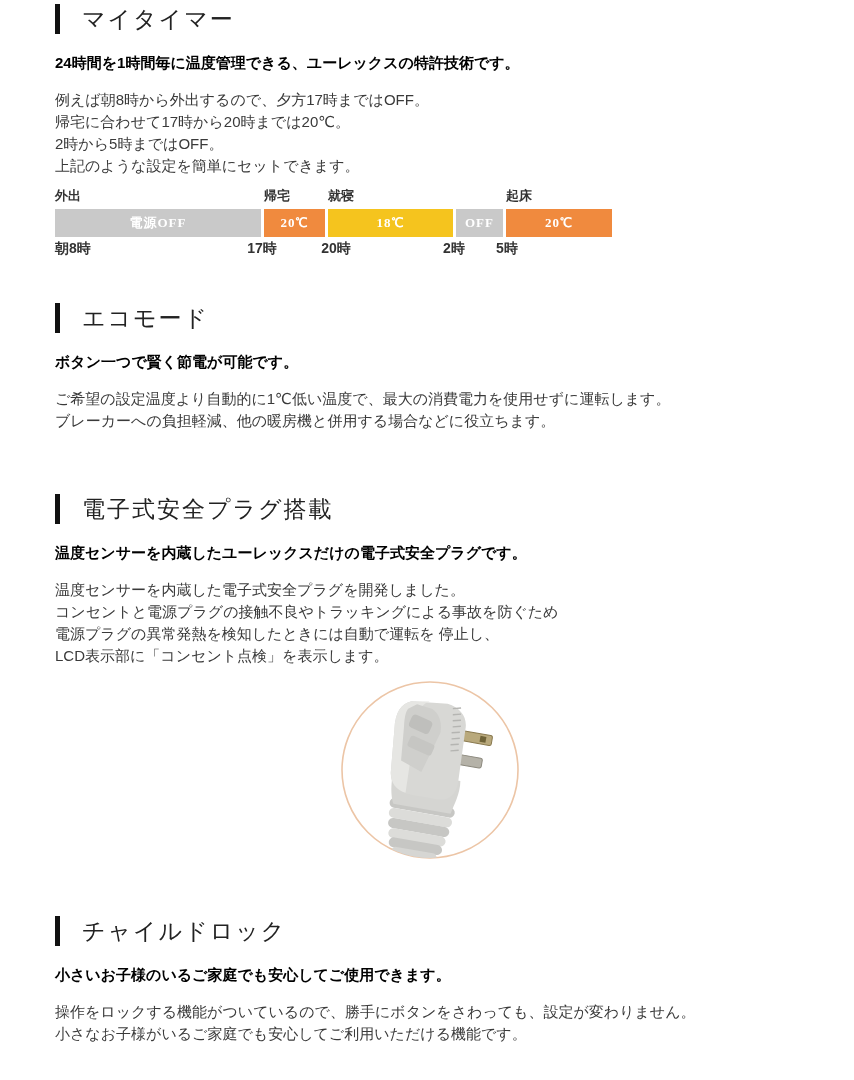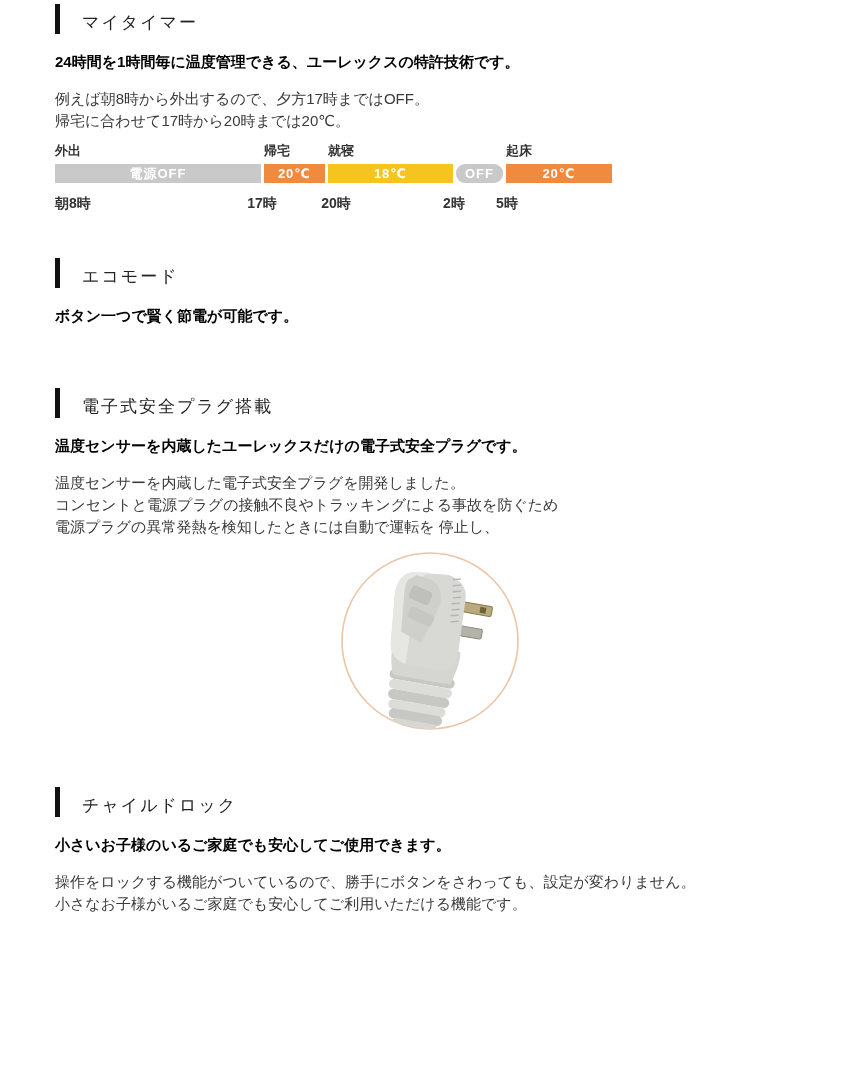--- a/index.html
+++ b/index.html
@@ -5,36 +5,36 @@
   html,body { margin:0; padding:0; background:#ffffff; }
   body {
     width:854px; height:1080px; overflow:hidden;
     font-family:"Liberation Sans","DejaVu Sans",sans-serif;
     color:#3a3a3a;
   }
   .container { padding:4px 100px 0 55px; }
 
   
   .section-title {
-    display:flex; align-items:flex-end; gap:22px;
-    margin:0; font-size:17px; font-weight:400; letter-spacing:2px; color:#222;
+    display:flex; align-items:flex-start; gap:22px;
+    margin:0; font-size:23px; font-weight:400; letter-spacing:2px; color:#222;
   }
   .title-bar { width:5px; height:30px; background:#111; flex:0 0 auto; }
 
   .lead { margin:19px 0 16px 0; font-size:15px; font-weight:bold; color:#000000; }
   .para { margin:0; font-size:15px; line-height:22px; color:#3a3a3a; }
   .para div { white-space:nowrap; }
 
   
   .chart { position:relative; margin-top:10px; width:557px; height:72px; }
   .activity-label { position:absolute; top:0; font-size:13px; font-weight:bold; color:#333; white-space:nowrap; }
   .segment {
-    position:absolute; top:22px; height:19px;
+    position:absolute; top:22px; height:28px;
     display:flex; align-items:center; justify-content:center;
-    color:#fff; font-weight:bold; font-size:13px; letter-spacing:1px;
+    color:#fff; font-weight:bold; font-size:13px; letter-spacing:1px;font-family:Liberation Serif, serif;
   }
   .time-tick { position:absolute; top:53px; font-size:14px; font-weight:bold; color:#333; white-space:nowrap; }
   .time-tick.centered { transform:translateX(-50%); }
 
   
   #sec-eco   { margin-top:44px; }
   #sec-plug  { margin-top:62px; }
   #sec-child { margin-top:44px; }
 
   
@@ -47,57 +47,64 @@
 
   <section id="sec-timer">
     <h2 class="section-title">
       <span class="title-bar"></span>
       <span>マイタイマー</span>
     </h2>
     <p class="lead">24時間を1時間毎に温度管理できる、ユーレックスの特許技術です。</p>
     <div class="para">
       <div>例えば朝8時から外出するので、夕方17時まではOFF。</div>
       <div>帰宅に合わせて17時から20時までは20℃。</div>
+      <div>2時から5時まではOFF。</div>
+      <div>上記のような設定を簡単にセットできます。</div>
     </div>
     <div class="chart">
         <div class="activity-label" style="left: 0px;">外出</div>
         <div class="segment" style="left: 0px; width: 206px; background: rgb(201, 201, 201);">電源OFF</div>
         <div class="activity-label" style="left: 209px;">帰宅</div>
         <div class="segment" style="left: 209px; width: 61px; background: rgb(240, 138, 62);">20℃</div>
         <div class="activity-label" style="left: 273px;">就寝</div>
         <div class="segment" style="left: 273px; width: 125px; background: rgb(245, 196, 30);">18℃</div>
-        <div class="segment" style="left: 401px; width: 47px; background: rgb(201, 201, 201); border-radius: 9px;">OFF</div>
+        <div class="segment" style="left: 401px; width: 47px; background: rgb(201, 201, 201);">OFF</div>
         <div class="activity-label" style="left: 451px;">起床</div>
         <div class="segment" style="left: 451px; width: 106px; background: rgb(240, 138, 62);">20℃</div>
         <div class="time-tick" style="left: 0px;">朝8時</div>
         <div class="time-tick centered" style="left: 207px;">17時</div>
         <div class="time-tick centered" style="left: 281px;">20時</div>
         <div class="time-tick centered" style="left: 399px;">2時</div>
         <div class="time-tick centered" style="left: 452px;">5時</div>
       </div>
   </section>
 
   <section id="sec-eco">
     <h2 class="section-title">
       <span class="title-bar"></span>
       <span>エコモード</span>
     </h2>
     <p class="lead">ボタン一つで賢く節電が可能です。</p>
+    <div class="para">
+      <div>ご希望の設定温度より自動的に1℃低い温度で、最大の消費電力を使用せずに運転します。</div>
+      <div>ブレーカーへの負担軽減、他の暖房機と併用する場合などに役立ちます。</div>
+    </div>
   </section>
 
   <section id="sec-plug">
     <h2 class="section-title">
       <span class="title-bar"></span>
       <span>電子式安全プラグ搭載</span>
     </h2>
     <p class="lead">温度センサーを内蔵したユーレックスだけの電子式安全プラグです。</p>
     <div class="para">
       <div>温度センサーを内蔵した電子式安全プラグを開発しました。</div>
       <div>コンセントと電源プラグの接触不良やトラッキングによる事故を防ぐため</div>
       <div>電源プラグの異常発熱を検知したときには自動で運転を 停止し、</div>
+      <div>LCD表示部に「コンセント点検」を表示します。</div>
     </div>
 
     <div class="plug-figure">
       <svg width="186" height="192" viewBox="0 0 186 192">
         <defs>
           <clipPath id="circleClip">
               <circle cx="93" cy="90" r="88"></circle>
             </clipPath>
         </defs>
         <circle cx="93" cy="90" r="88" fill="#ffffff" stroke="#ecc5a6" stroke-width="1.6"></circle>

